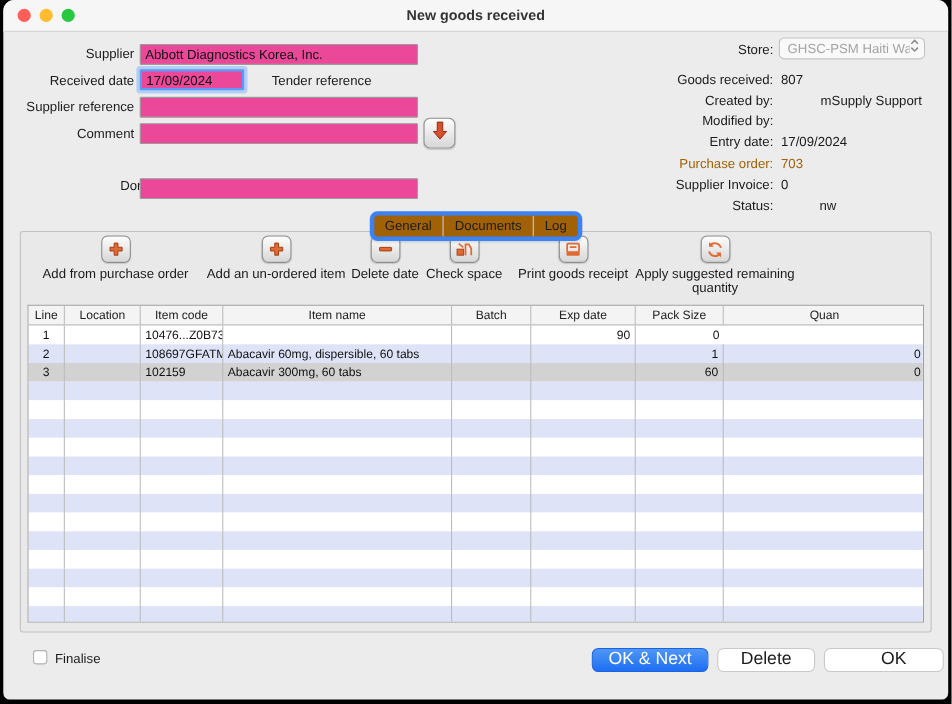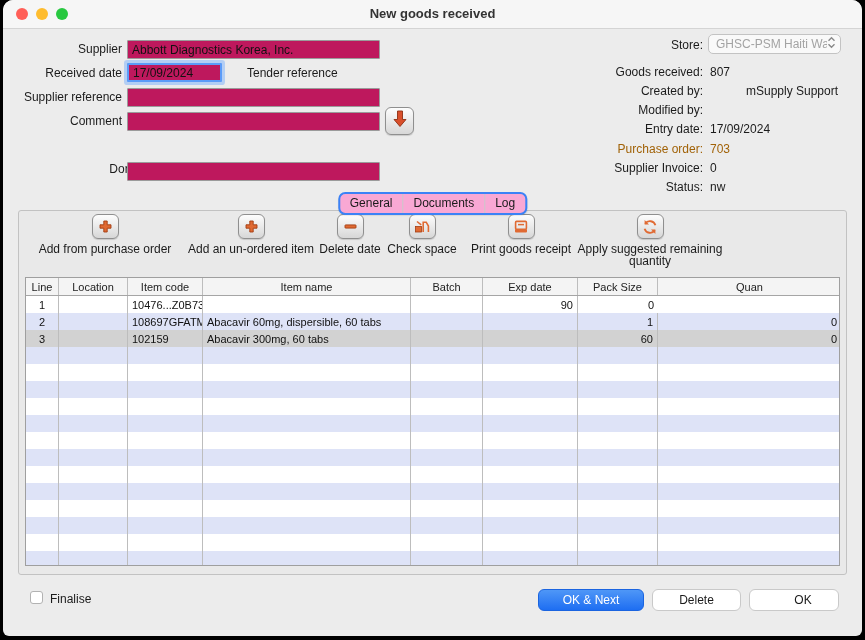--- a/index.html
+++ b/index.html
@@ -19,37 +19,37 @@
   .traffic { position:absolute; top:8px; width:12px; height:12px; border-radius:50%; }
   .t-red    { left:13px; background:#ff5f57; }
   .t-yellow { left:33px; background:#febc2e; }
   .t-green  { left:53px; background:#28c840; }
   .win-title { position:absolute; left:0; right:0; top:0; height:28px; line-height:28px;
     text-align:center; font-size:13px; font-weight:700; color:#333; }
   
   .lbl { position:absolute; font-size:12px; color:#1b1b1b; text-align:right; white-space:nowrap; }
   .static-txt { position:absolute; font-size:12px; color:#1b1b1b; white-space:nowrap; }
   .field { position:absolute; height:19px; box-sizing:border-box; border:1px solid #9b9b9b;
-    background:#be185d; font-size:12px; padding:0 4px; font-family:"Liberation Sans", sans-serif;
+    background:#ec4899; font-size:12px; padding:0 4px; font-family:"Liberation Sans", sans-serif;
     color:#111; border-radius:1px; outline:none; }
   .field.focused { border:2px solid #5b9bf8; box-shadow:0 0 0 3px rgba(110,170,255,.45); }
   .icon-btn { position:absolute; box-sizing:border-box; border:1px solid #8f8f8f; border-radius:6px;
     background:linear-gradient(#fdfdfd,#d7d7d7); display:flex; align-items:center; justify-content:center;
     box-shadow:0 1px 1px rgba(0,0,0,.15); cursor:default; }
   
   .info-lbl { position:absolute; width:140px; left:560px; font-size:12px; color:#1b1b1b; text-align:right; }
   .info-val { position:absolute; left:707px; font-size:12px; color:#1b1b1b; white-space:nowrap; }
   .info-link { color:#a16207; }
   .store-select { position:absolute; left:705px; top:34px; width:133px; height:20px; box-sizing:border-box;
     border:1px solid #c3c3c3; border-radius:5px; background:#f9f9f9; display:flex; align-items:center;
     padding:0 4px 0 7px; }
   .store-select .txt { flex:1; font-size:12px; color:#a3a3a3; white-space:nowrap; overflow:hidden; }
   
   .tabs { position:absolute; top:192px; left:50%; transform:translateX(-50%); height:19px;
-    display:inline-flex; background:#f9a8d4; border:2px solid #3b82f6; border-radius:7px;
+    display:inline-flex; background:#a16207; border:4px solid #3b82f6; border-radius:7px;
     overflow:hidden; z-index:5; box-shadow:0 1px 1px rgba(0,0,0,.08); }
   .tab { padding:0 10px; font-size:12px; color:#1b1b1b; line-height:18px; cursor:default; }
   .tab + .tab { border-left:1px solid #c9c9c9; }
   
   .panel { position:absolute; left:15px; top:210px; width:829px; height:365px; box-sizing:border-box;
     border:1px solid #c2c2c2; border-radius:3px; background:#e9e9e9; }
   
   .tool { position:absolute; text-align:center; }
   .tool .icon-wrap { margin:0 auto; width:27px; height:25px; box-sizing:border-box;
     border:1px solid #8f8f8f; border-radius:6px; background:linear-gradient(#fdfdfd,#d7d7d7);
@@ -67,21 +67,21 @@
   .g-body-row { height:17px; }
   .g-body-row.white { background:#ffffff; }
   .g-body-row.alt { background:#dee3f7; }
   .g-body-row.selected { background:#d2d2d2; }
   .al-left { justify-content:flex-start; } .al-center { justify-content:center; } .al-right { justify-content:flex-end; }
   
   .checkbox { position:absolute; left:27px; top:591px; width:13px; height:13px; box-sizing:border-box;
     border:1px solid #b2b2b2; border-radius:3px; background:#fff; }
   .finalise-lbl { position:absolute; left:47px; top:592px; font-size:12px; color:#1b1b1b; }
   .btn { position:absolute; top:589px; height:22px; box-sizing:border-box; border-radius:6px;
-    font-size:12px; text-align:center; line-height:20px; cursor:default; }
+    font-size:16px; text-align:center; line-height:20px; cursor:default; }
   .btn-primary { background:linear-gradient(#4f97f7,#1e6ef2); border:1px solid #1a64e0; color:#fff; }
   .btn-plain { background:#fff; border:1px solid #c9c9c9; color:#1a1a1a; }
 </style>
 </head>
 <body>
 
 <div class="window">
 
   <div class="titlebar">
     <div class="traffic t-red"></div>
@@ -136,21 +136,21 @@
   <div class="info-lbl" style="top:122px;">Entry date:</div>
   <div class="info-val" style="top:122px;">17/09/2024</div>
 
   <div class="info-lbl info-link" style="top:142px;">Purchase order:</div>
   <div class="info-val info-link" style="top:142px;">703</div>
 
   <div class="info-lbl" style="top:161px;">Supplier Invoice:</div>
   <div class="info-val" style="top:161px;">0</div>
 
   <div class="info-lbl" style="top:180px;">Status:</div>
-  <div class="info-val" style="top:180px;">nw</div>
+  <div class="info-val" style="top:180px;margin-left:35px;">nw</div>
 
   <div class="tabs" id="tabs">
       <div class="tab active">General</div>
       <div class="tab">Documents</div>
       <div class="tab">Log</div>
     </div>
 
   <div class="panel"></div>
 
   <div id="toolbar">
@@ -380,15 +380,15 @@
         <div class="g-cell al-left"></div>
         <div class="g-cell al-right"></div>
         <div class="g-cell al-right"></div>
       </div>
     </div>
 
   <div class="checkbox"></div>
   <div class="finalise-lbl">Finalise</div>
   <div class="btn btn-primary" style="left:535px; width:106px;">OK &amp; Next</div>
   <div class="btn btn-plain" style="left:649px; width:89px;">Delete</div>
-  <div class="btn btn-plain" style="left:746px; width:90px;padding-left:18px;">OK</div>
+  <div class="btn btn-plain" style="left:746px; width:109px;padding-left:18px;">OK</div>
 
 </div>
 
 </body></html>

